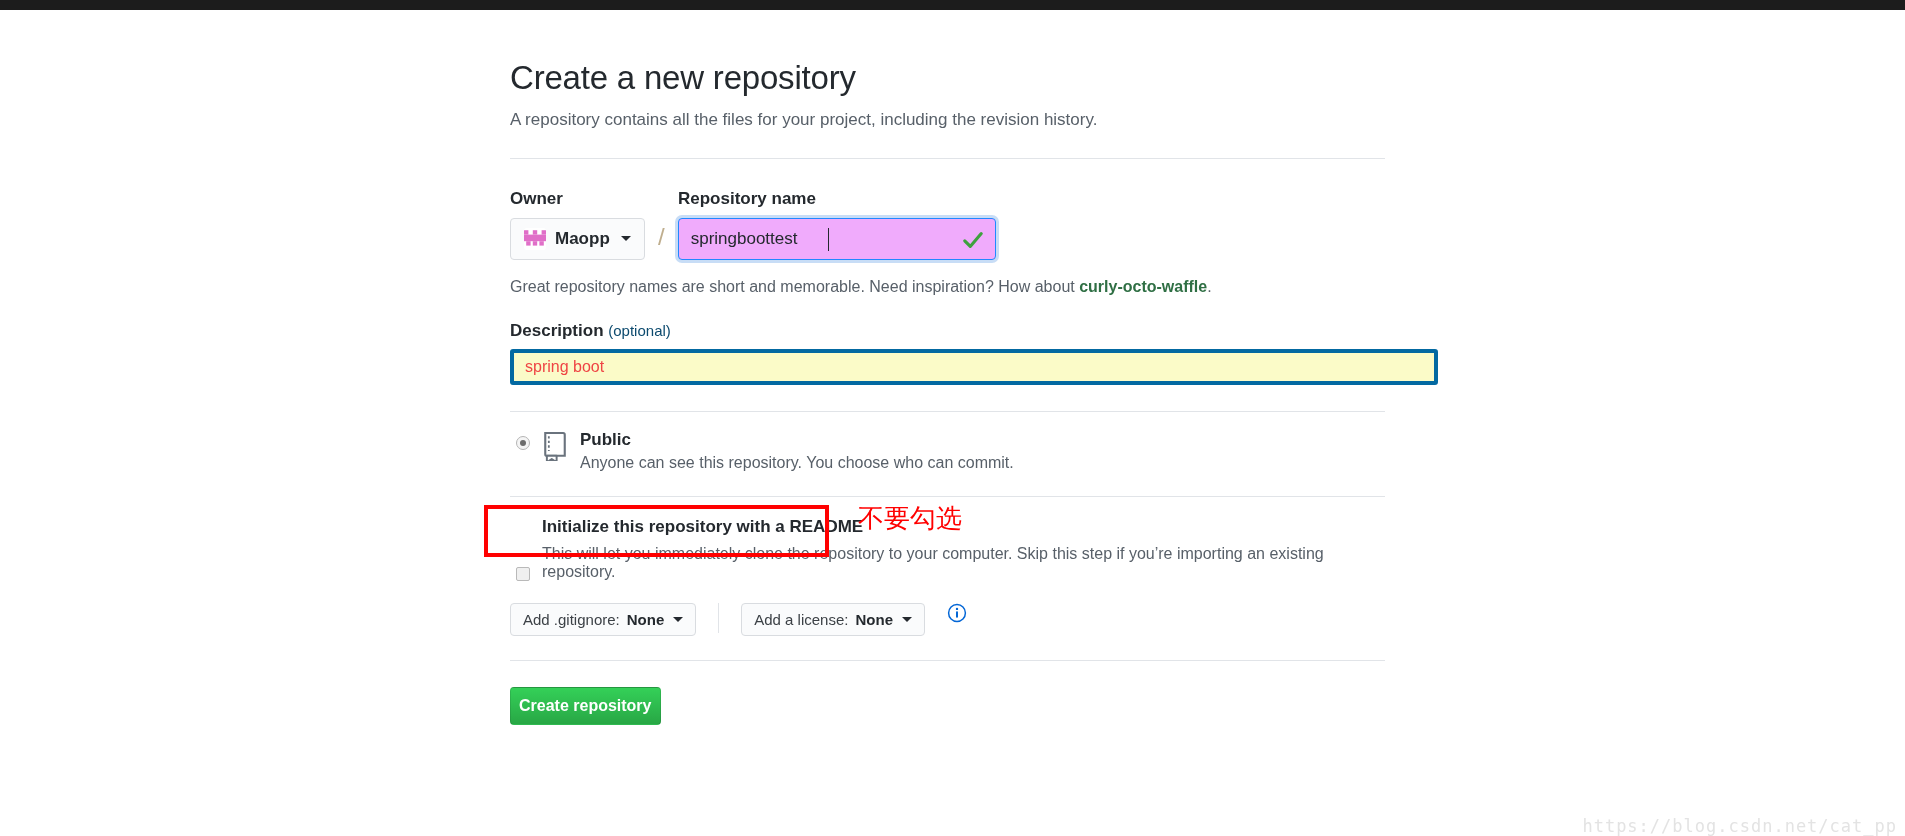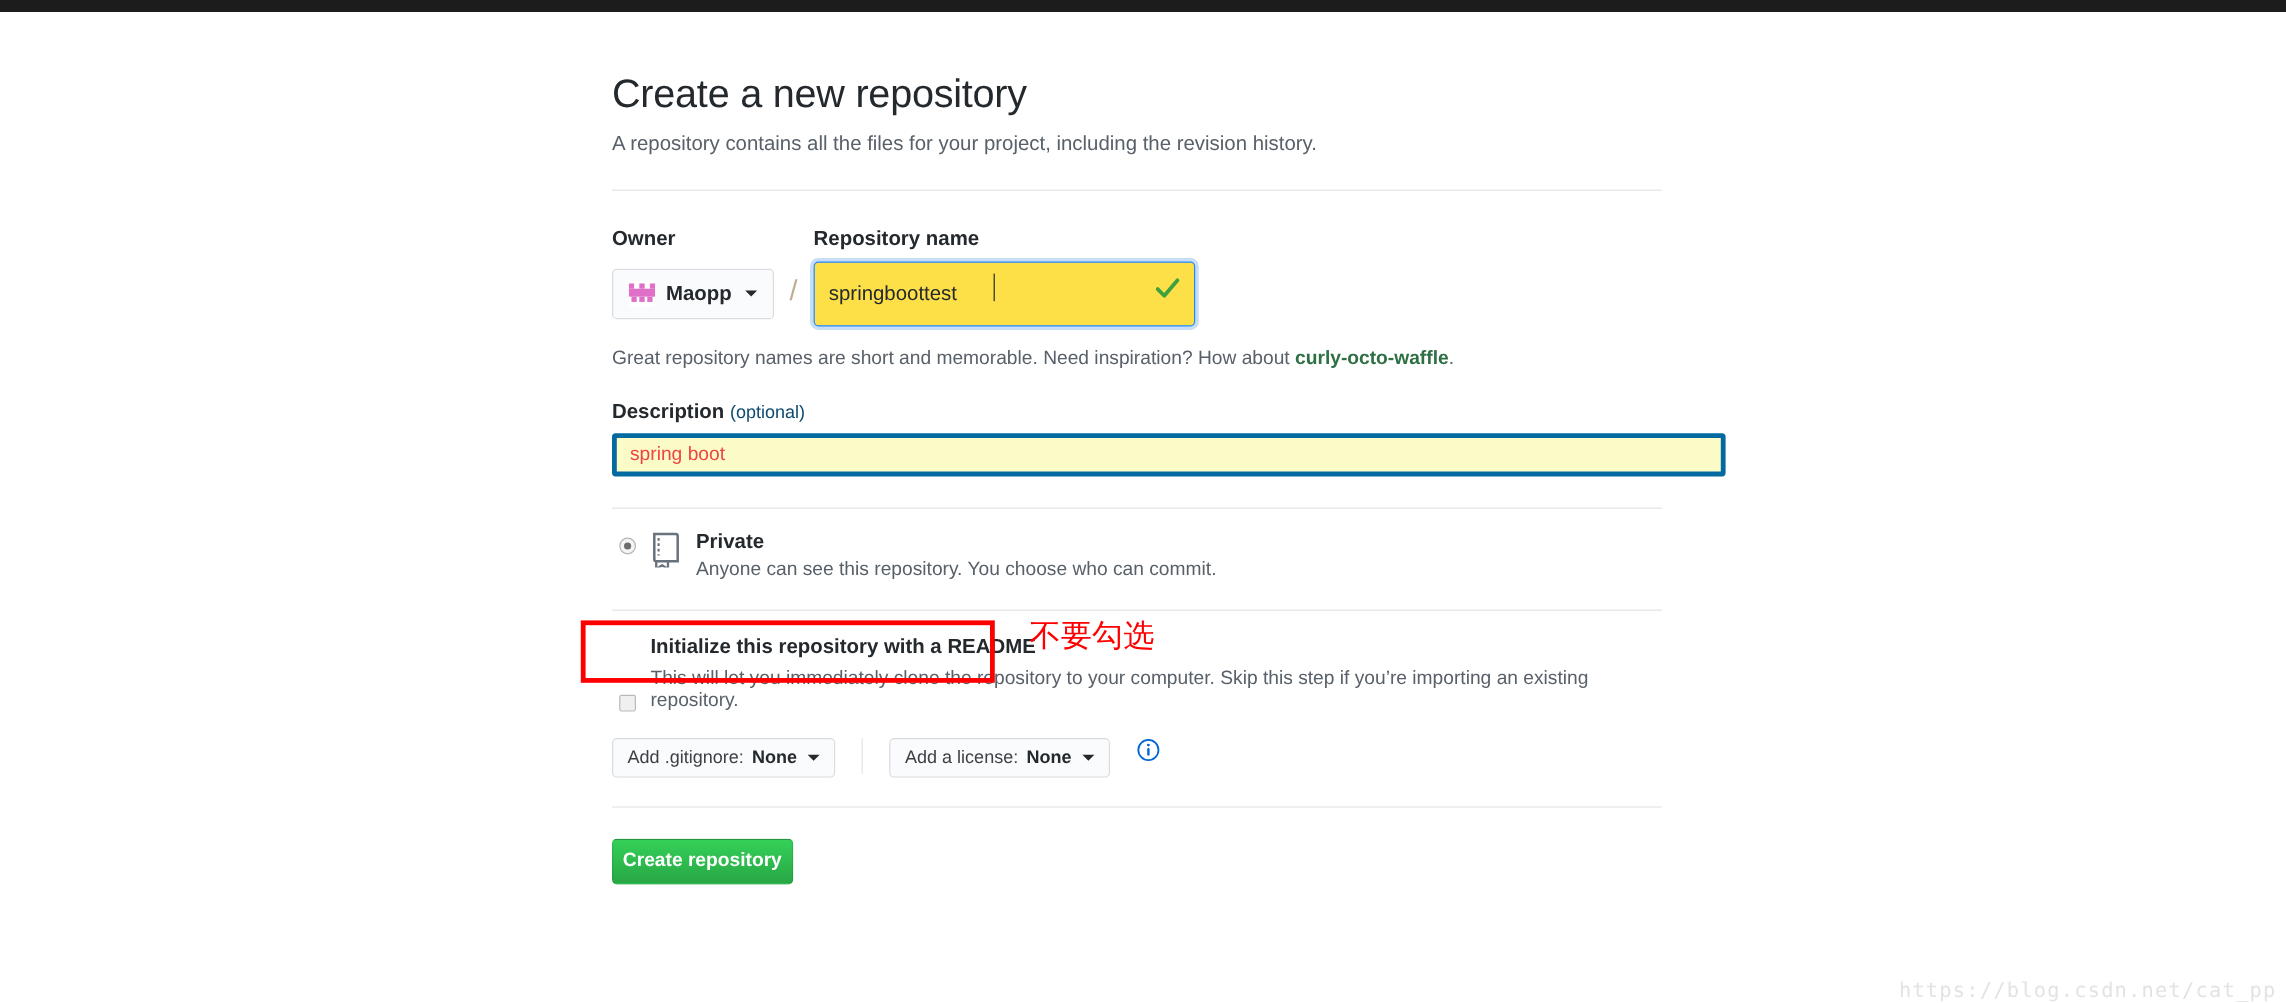--- a/index.html
+++ b/index.html
@@ -125,24 +125,24 @@
     color: #bfae8e;
     margin: 0 13px;
     font-weight: 400;
     line-height: 1;
     padding-bottom: 3px;
   }
 
   .repo-input-wrap {
     position: relative;
     width: 318px;
-    height: 54px;
+    height: 42px;
     border: 1px solid #2188ff;
     border-radius: 4px;
-    background: #fde047;
+    background: #f0abfc;
     box-shadow: 0 0 0 3px rgba(3, 102, 214, 0.22);
   }
   .repo-input {
     position: absolute;
     inset: 0;
     border: none;
     outline: none;
     background: transparent;
     font-family: inherit;
     font-size: 17px;
@@ -438,21 +438,21 @@
     <hr class="rule2">
 
     <div class="vis-option">
       <span class="radio checked"></span>
       <svg class="vis-icon" viewBox="0 0 16 18">
         <path d="M2 1 h11 a1 1 0 0 1 1 1 v13 h-11 a1 1 0 0 1 -1 -1 z" fill="#ffffff" stroke="#6a737d" stroke-width="1.3"></path>
         <path d="M4.2 3 v9" stroke="#6a737d" stroke-width="1.1" stroke-dasharray="1.4 1.4"></path>
         <path d="M3 15 h6 v4 l-3 -2 l-3 2 z" fill="#ffffff" stroke="#6a737d" stroke-width="1.2" stroke-linejoin="round"></path>
       </svg>
       <div class="vis-text">
-        <div class="vis-title">Private</div>
+        <div class="vis-title">Public</div>
         <div class="vis-desc">Anyone can see this repository. You choose who can commit.</div>
       </div>
     </div>
 
 
     <hr class="rule3">
 
     <div class="readme-block">
       <span class="checkbox"></span>
       <div>

